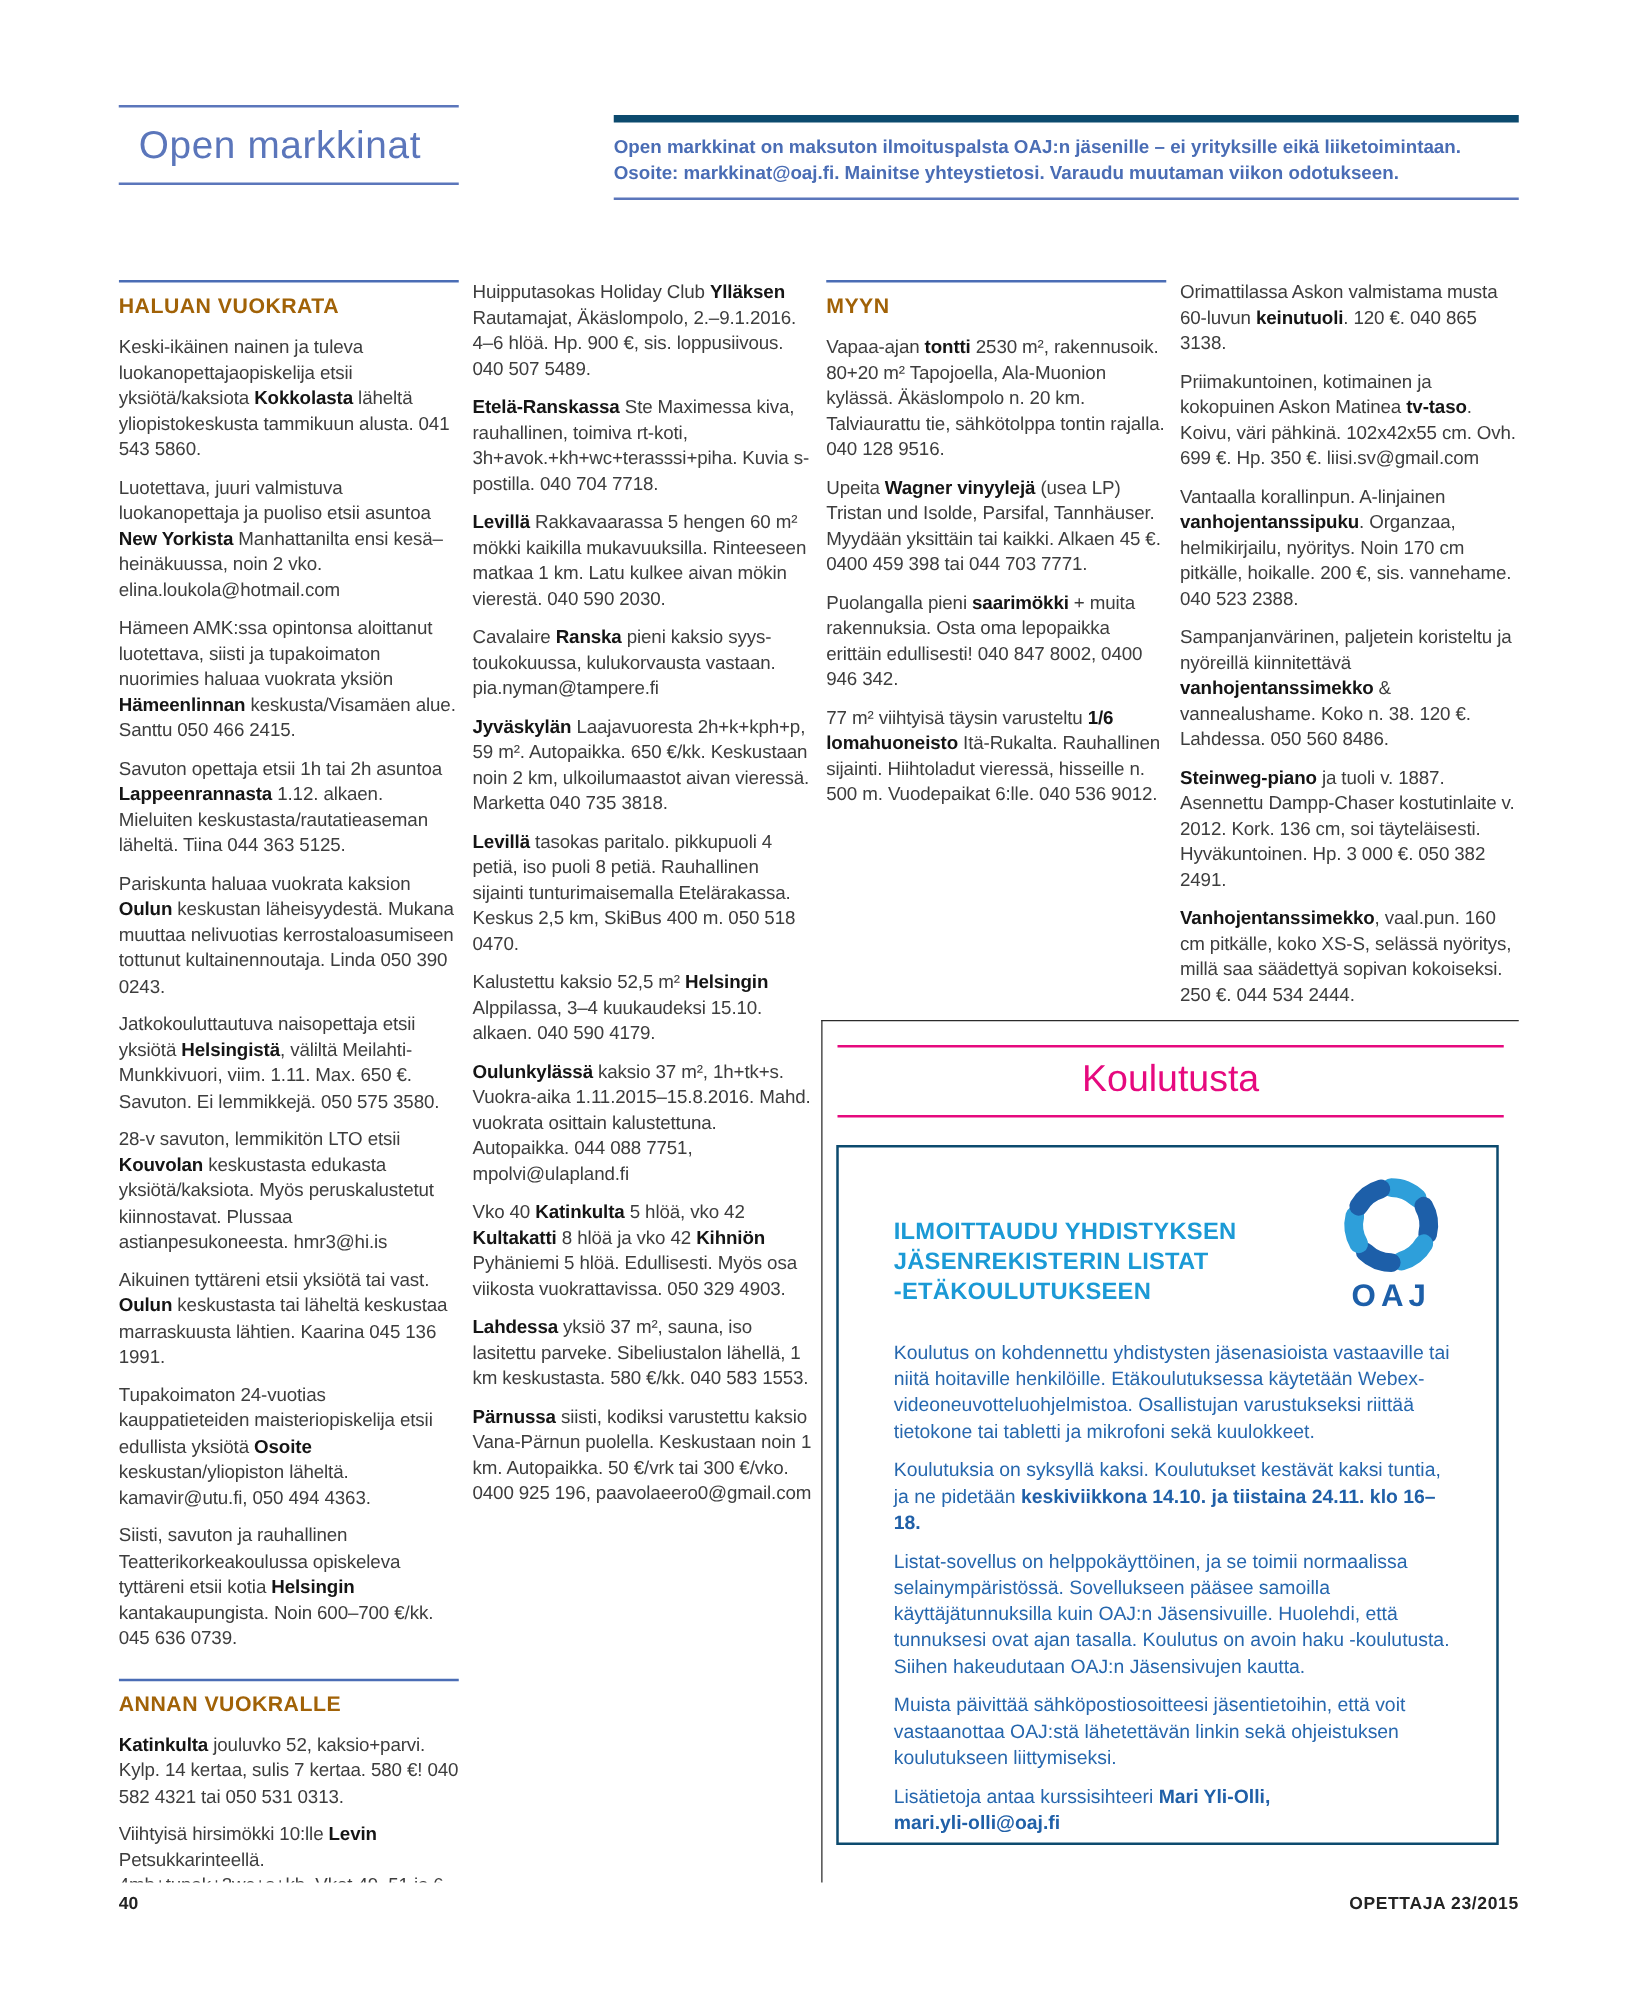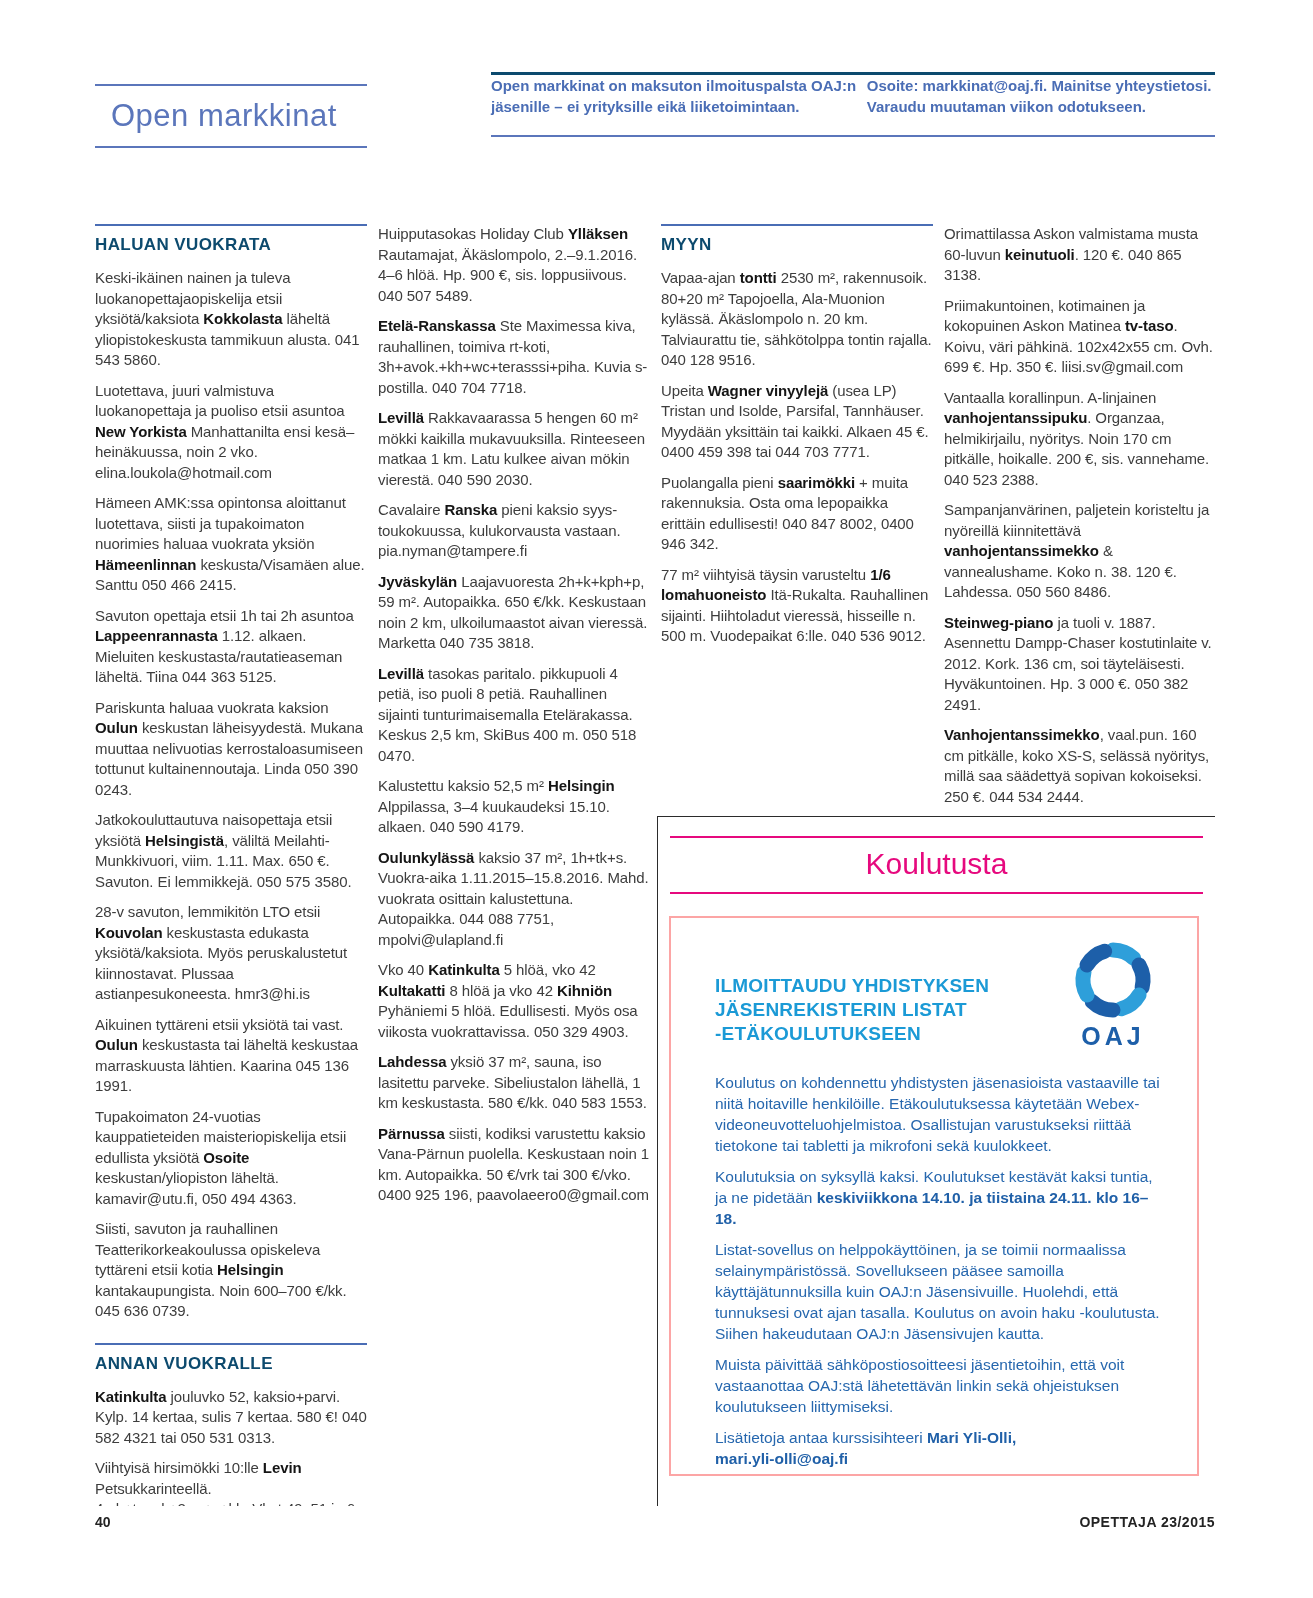--- a/index.html
+++ b/index.html
@@ -4,43 +4,43 @@
 <style>
   html,body{margin:0;padding:0;background:#fff;}
   .page{position:relative;width:1313px;height:1598px;background:#ffffff;overflow:hidden;
         font-family:"Liberation Sans","DejaVu Sans",sans-serif;}
 
   
   .header-left{position:absolute;left:95px;top:84px;width:272px;height:60px;
     border-top:2px solid #5b76bb;border-bottom:2px solid #5b76bb;
     display:flex;align-items:center;}
   .mag-title{font-size:31px;color:#5b76bb;letter-spacing:.5px;padding-left:16px;font-weight:400;}
-  .header-right{position:absolute;left:491px;top:72px;width:724px;height:60px;
-    border-top:3px solid #0c4a6e;border-bottom:2px solid #5b76bb;
-    display:flex;flex-direction:row;justify-content:center;}
+  .header-right{position:absolute;left:491px;top:92px;width:724px;height:60px;
+    border-top:6px solid #0c4a6e;border-bottom:2px solid #5b76bb;
+    display:flex;flex-direction:column;justify-content:center;}
   .intro-line{font-size:15px;font-weight:bold;color:#4a6db5;line-height:21px;}
 
   
   .columns{position:absolute;left:95px;top:224px;width:1122px;height:1282px;
     display:flex;gap:11px;overflow:hidden;}
   .col{flex:0 0 272px;width:272px;}
   .sec-head{border-top:2px solid #4a6db5;padding-top:9px;margin:0 0 13px;
-    font-weight:bold;font-size:17px;color:#0c4a6e;letter-spacing:.4px;}
+    font-weight:bold;font-size:17px;color:#a16207;letter-spacing:.4px;}
   .sec-head.mt{margin-top:21px;}
   .ad{margin:0 0 10px;font-size:15px;line-height:20.5px;color:#3d3d3d;letter-spacing:-.1px;}
   .ad .b{font-weight:bold;color:#151515;}
 
   
   .koulutusta{position:absolute;left:657px;top:816px;width:558px;height:690px;
     border-top:1px solid #2b2b2b;border-left:1px solid #2b2b2b;box-sizing:border-box;}
   .k-head-wrap{margin:19px 12px 0 12px;border-top:2px solid #e6097e;border-bottom:2px solid #e6097e;
     padding:9px 0 11px;text-align:center;}
   .k-title{font-size:30px;color:#e6097e;font-weight:400;}
   .k-box{position:relative;margin:22px 16px 0 11px;height:560px;
-    border:2px solid #fca5a5;box-sizing:border-box;background:#fff;}
+    border:2px solid #0c4a6e;box-sizing:border-box;background:#fff;}
   .k-heading{margin:56px 0 0 44px;font-size:19px;line-height:24px;font-weight:bold;
     color:#1b9ad6;letter-spacing:.2px;}
   .oaj-logo{position:absolute;top:20px;right:26px;width:116px;text-align:center;}
   .oaj-text{font-size:25px;font-weight:bold;color:#1d5fa9;letter-spacing:4px;margin-top:0px;}
   .k-paras{margin:26px 36px 0 44px;}
   .kp{margin:0 0 10px;font-size:15.5px;line-height:21px;color:#2667ae;}
   .kp .b{font-weight:bold;color:#2060a8;}
 
   
   .footer-left{position:absolute;left:95px;top:1514px;font-size:14px;font-weight:bold;color:#232323;}

